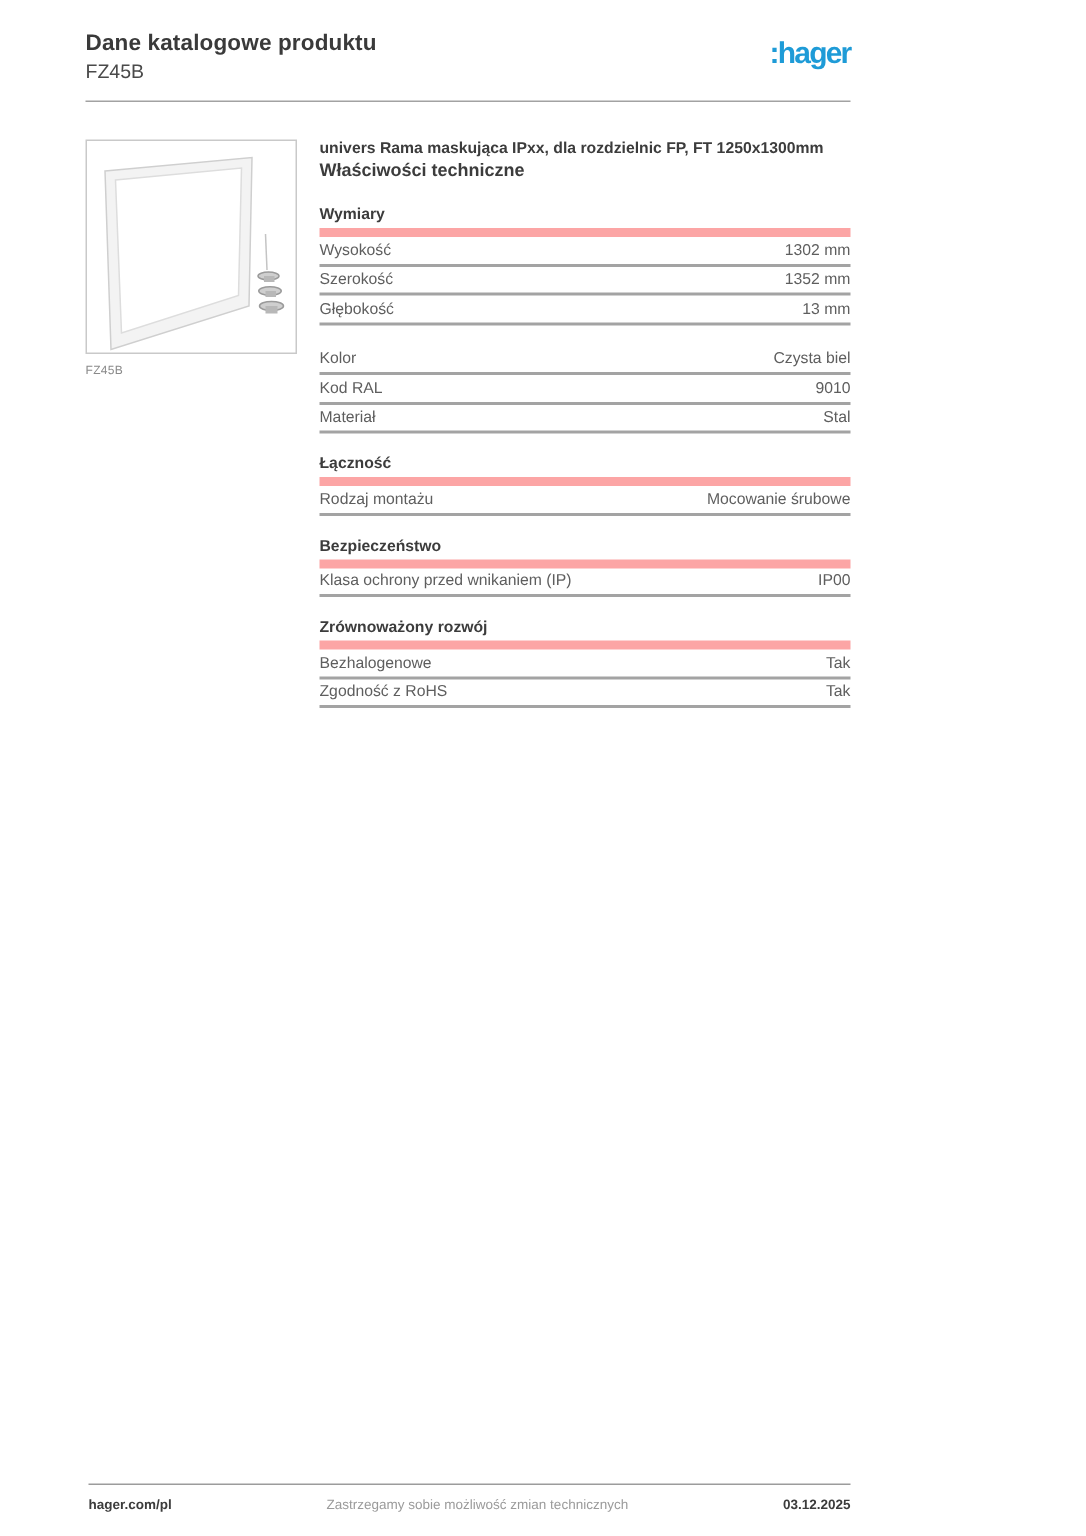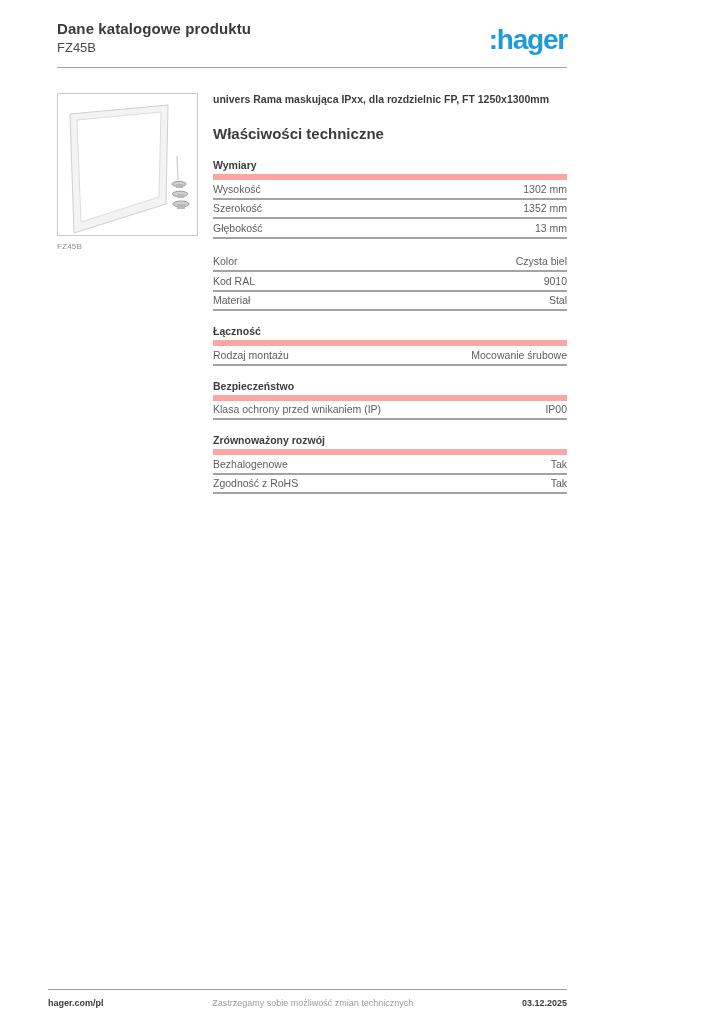--- a/index.html
+++ b/index.html
@@ -14,55 +14,55 @@
   .page {
     position: relative;
     width: 624px; height: 1024px;
     padding: 20px 57px 0 57px;
   }
   
   .header { display: flex; justify-content: space-between; align-items: flex-start; }
   .header-title { font-size: 15px; font-weight: bold; color: #3a3a3a; letter-spacing: 0.1px; }
   .header-subtitle { font-size: 13px; font-weight: normal; color: #4a4a4a; margin-top: 3px; }
   .logo {
-    font-size: 28px; font-weight: bold; letter-spacing: -1.2px;
+    font-size: 20px; font-weight: bold; letter-spacing: -1.2px;
     line-height: 1; margin-top: 6px;
   }
   .header-rule { border: none; border-top: 1px solid #a2a2a2; margin-top: 12px; }
   
   .content { display: flex; margin-top: 25px; }
   .left-col { width: 141px; flex: 0 0 141px; }
   .image-box {
     width: 141px; height: 143px;
     border: 1px solid #c9c9c9;
     background: #ffffff;
   }
   .image-caption { font-size: 8px; color: #8a8a8a; margin-top: 6px; letter-spacing: 0.2px; }
   .right-col { flex: 1; margin-left: 15px; }
   .product-title { font-size: 10.5px; font-weight: bold; color: #3c3c3c; line-height: 1.25; }
-  .properties-heading { font-size: 15px; font-weight: bold; color: #3c3c3c; margin-top: 19px; }
+  .properties-heading { font-size: 12px; font-weight: bold; color: #3c3c3c; }
   .sections { margin-top: 17px; }
   .section { margin-bottom: 14px; }
   .section-title {
     font-size: 10.5px; font-weight: bold; color: #3c3c3c;
     padding-bottom: 3px;
     border-bottom: 6px solid #fca5a5;
   }
   .spec-row {
     display: flex; justify-content: space-between; align-items: baseline;
     font-size: 10.5px; color: #5e5e5e;
     padding: 2.5px 0 3px 0;
     border-bottom: 2px solid #a3a3a3;
   }
   .spec-label { text-align: left; }
   .spec-value { text-align: right; white-space: nowrap; padding-left: 10px; }
   
   .footer {
     position: absolute;
-    left: 48px; right: 57px; bottom: 0;
+    left: 59px; right: 57px; bottom: 0;
     border-top: 1px solid #9c9c9c;
     padding: 8px 0 16px 0;
     display: flex; justify-content: space-between; align-items: flex-start;
     font-size: 9px;
   }
   .footer-left { font-weight: bold; color: #3c3c3c; }
   .footer-center { color: #9b9b9b; }
   .footer-right { font-weight: bold; color: #3c3c3c; }
 </style>
 </head>

